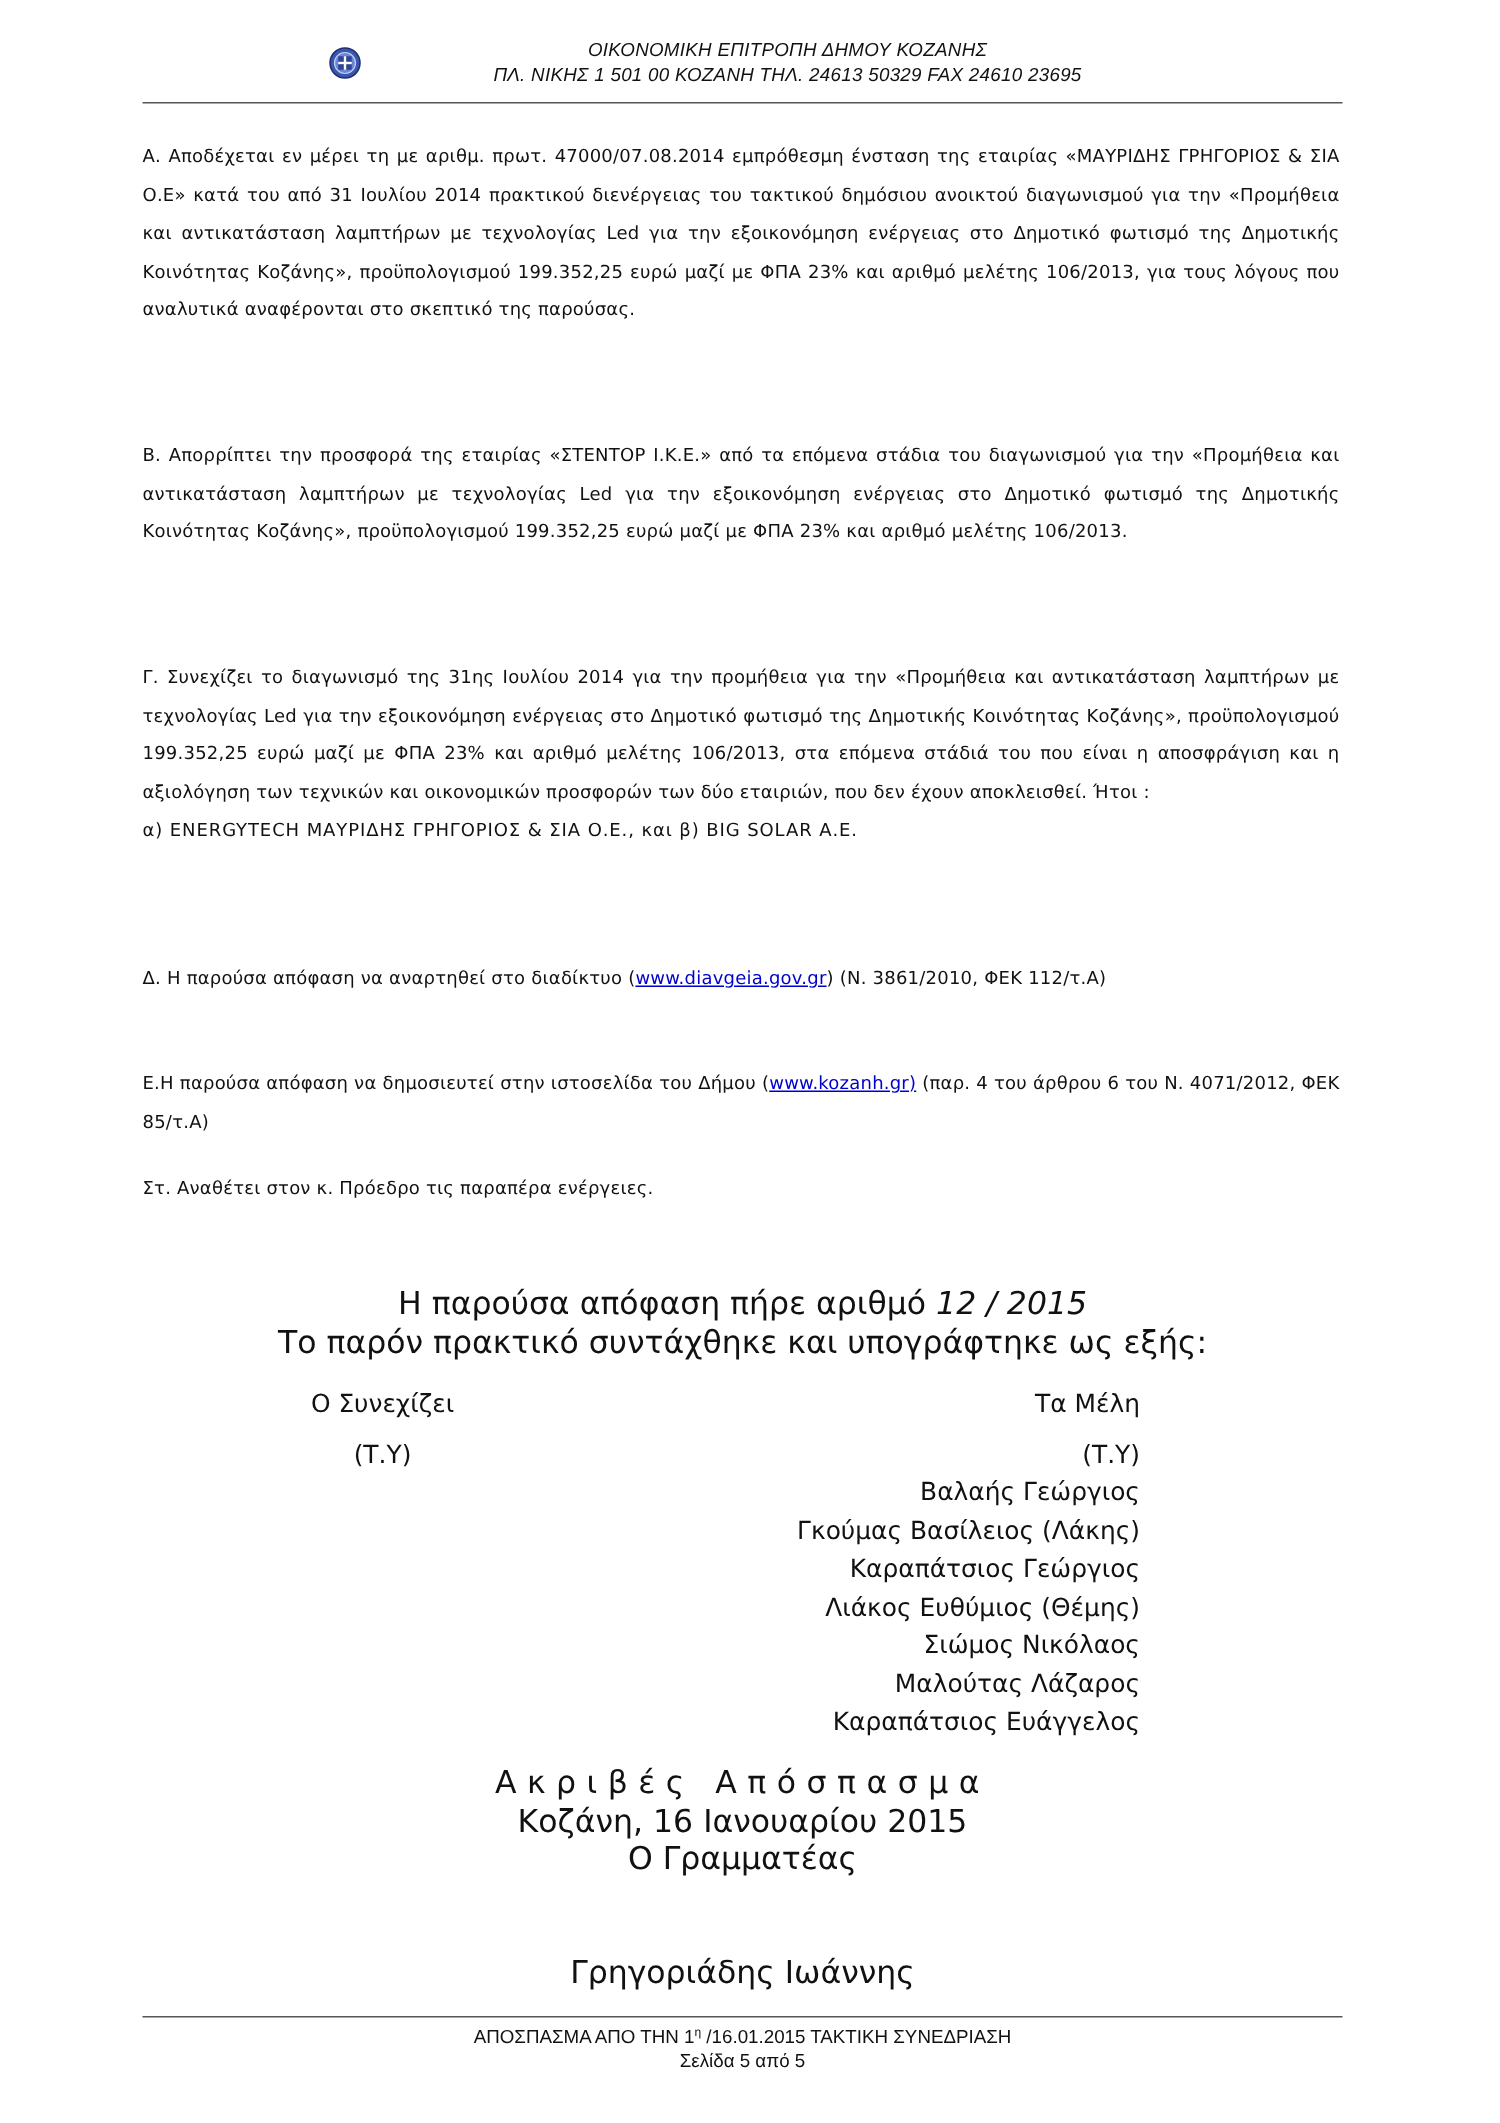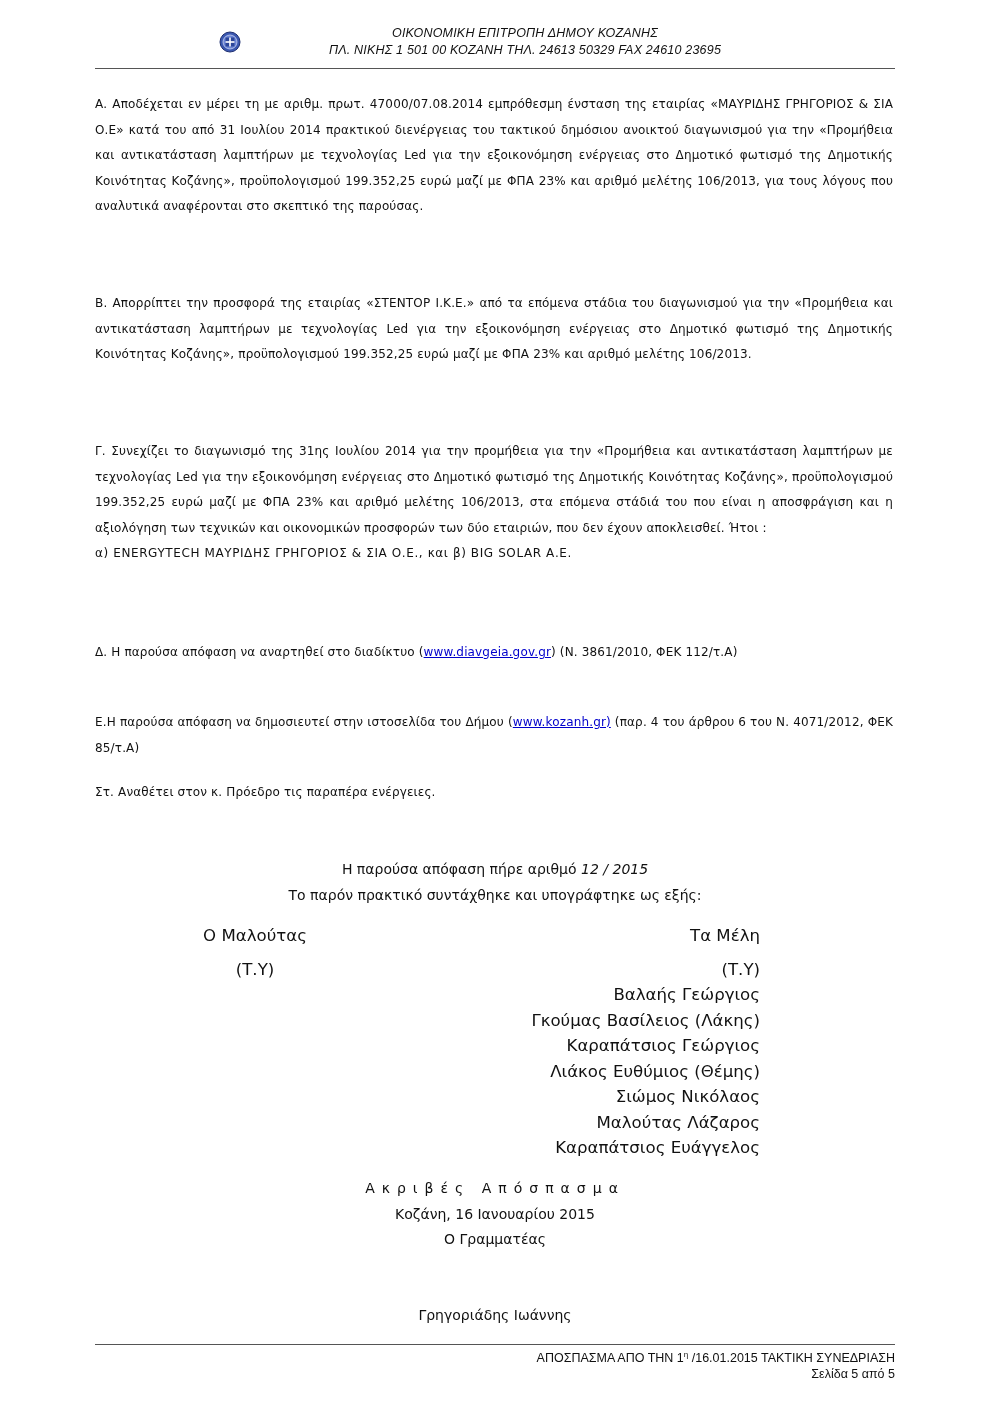--- a/index.html
+++ b/index.html
@@ -9,24 +9,24 @@
   .logo { position: absolute; left: 124px; top: 9px; width: 22px; height: 22px; }
   .header-text { position: absolute; left: 0; width: 800px; text-align: center; font-size: 12.5px;
                  font-family: "Liberation Sans", sans-serif; letter-spacing: 0.2px; }
   .h1 { top: 4px; left: 30px; }
   .h2 { top: 21px; left: 30px; }
   .rule { position: absolute; left: 95px; width: 800px; height: 1px; background: #555; }
   .body-text { position: absolute; left: 95px; width: 798px; font-size: 12px; line-height: 25.5px;
                text-align: justify; letter-spacing: 0.15px; }
   .para { margin: 0; }
   a.link { color: #1a0dab; text-decoration: underline; color: #0000cc; }
-  .center { position: absolute; text-align: center; font-size: 14px; line-height: 25.5px; }
+  .center { position: absolute; text-align: center; font-size: 21px; line-height: 25.5px; }
   .italic { font-style: italic; }
   .col { position: absolute; text-align: center; font-size: 16.6px; line-height: 25.5px; }
-  .footer-text { position: absolute; left: 95px; width: 800px; text-align: right; font-size: 12.5px;
+  .footer-text { position: absolute; left: 95px; width: 800px; text-align: center; font-size: 12.5px;
                  font-family: "Liberation Sans", sans-serif; }
   sup { font-size: 8px; }
   .spaced { letter-spacing: 7px; }
 </style>
 </head>
 <body>
 
 <div class="header">
   <svg class="logo" viewBox="0 0 22 22">
     <circle cx="11" cy="11" r="10" fill="#3a57b0" stroke="#1f2f70" stroke-width="1"></circle>
@@ -64,21 +64,21 @@
 <div class="body-text" style="top:780px;">
   <p class="para">Στ. Αναθέτει στον κ. Πρόεδρο τις παραπέρα ενέργειες.</p>
 </div>
 
 <div class="center" style="top:857px; left:95px; width:800px;">
   <div><span>Η παρούσα απόφαση πήρε αριθμό </span><span class="italic">12 / 2015</span></div>
   <div>Το παρόν πρακτικό συντάχθηκε και υπογράφτηκε ως εξής:</div>
 </div>
 
 <div class="col" style="top:923px; left:130px; width:250px;">
-  <div>Ο Μαλούτας</div>
+  <div>Ο Συνεχίζει</div>
   <div style="height:8px;"></div>
   <div>(Τ.Υ)</div>
 </div>
 
 <div class="col" style="top:923px; left:480px; width:280px;text-align:right;">
   <div>Τα Μέλη</div>
   <div style="height:8px;"></div>
   <div>(Τ.Υ)</div>
   <div>Βαλαής Γεώργιος</div>
   <div>Γκούμας Βασίλειος (Λάκης)</div>

